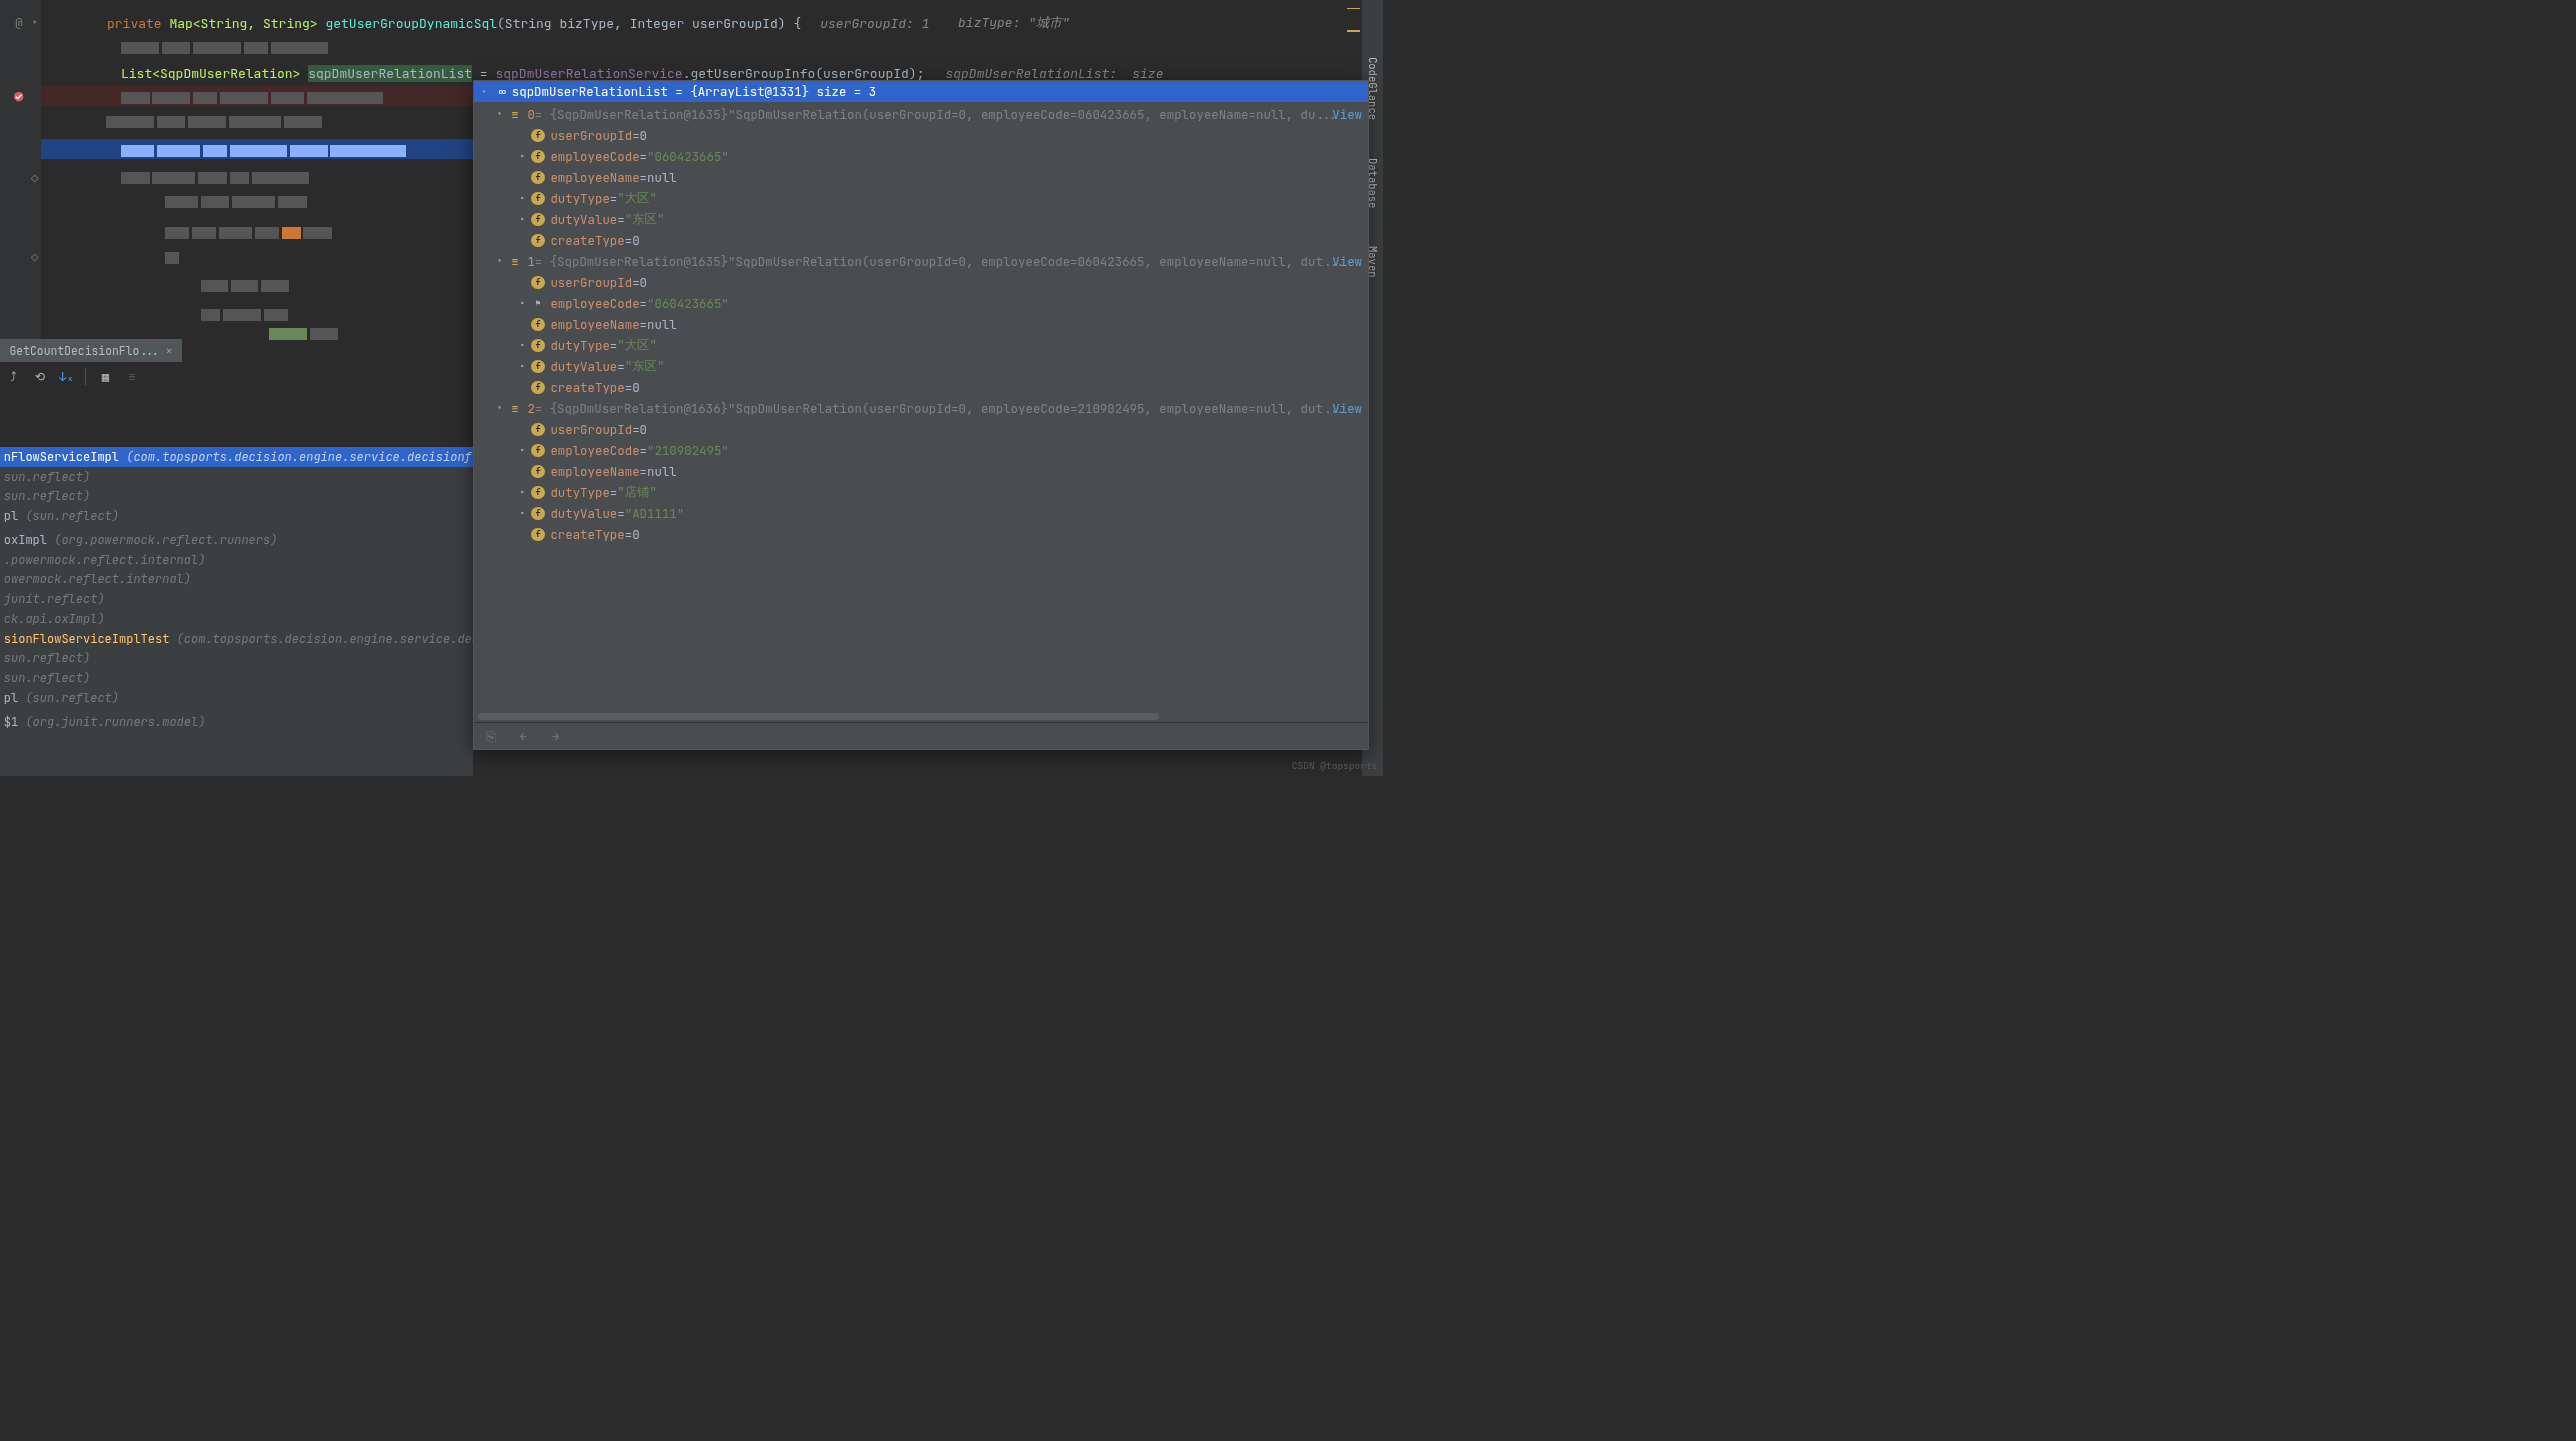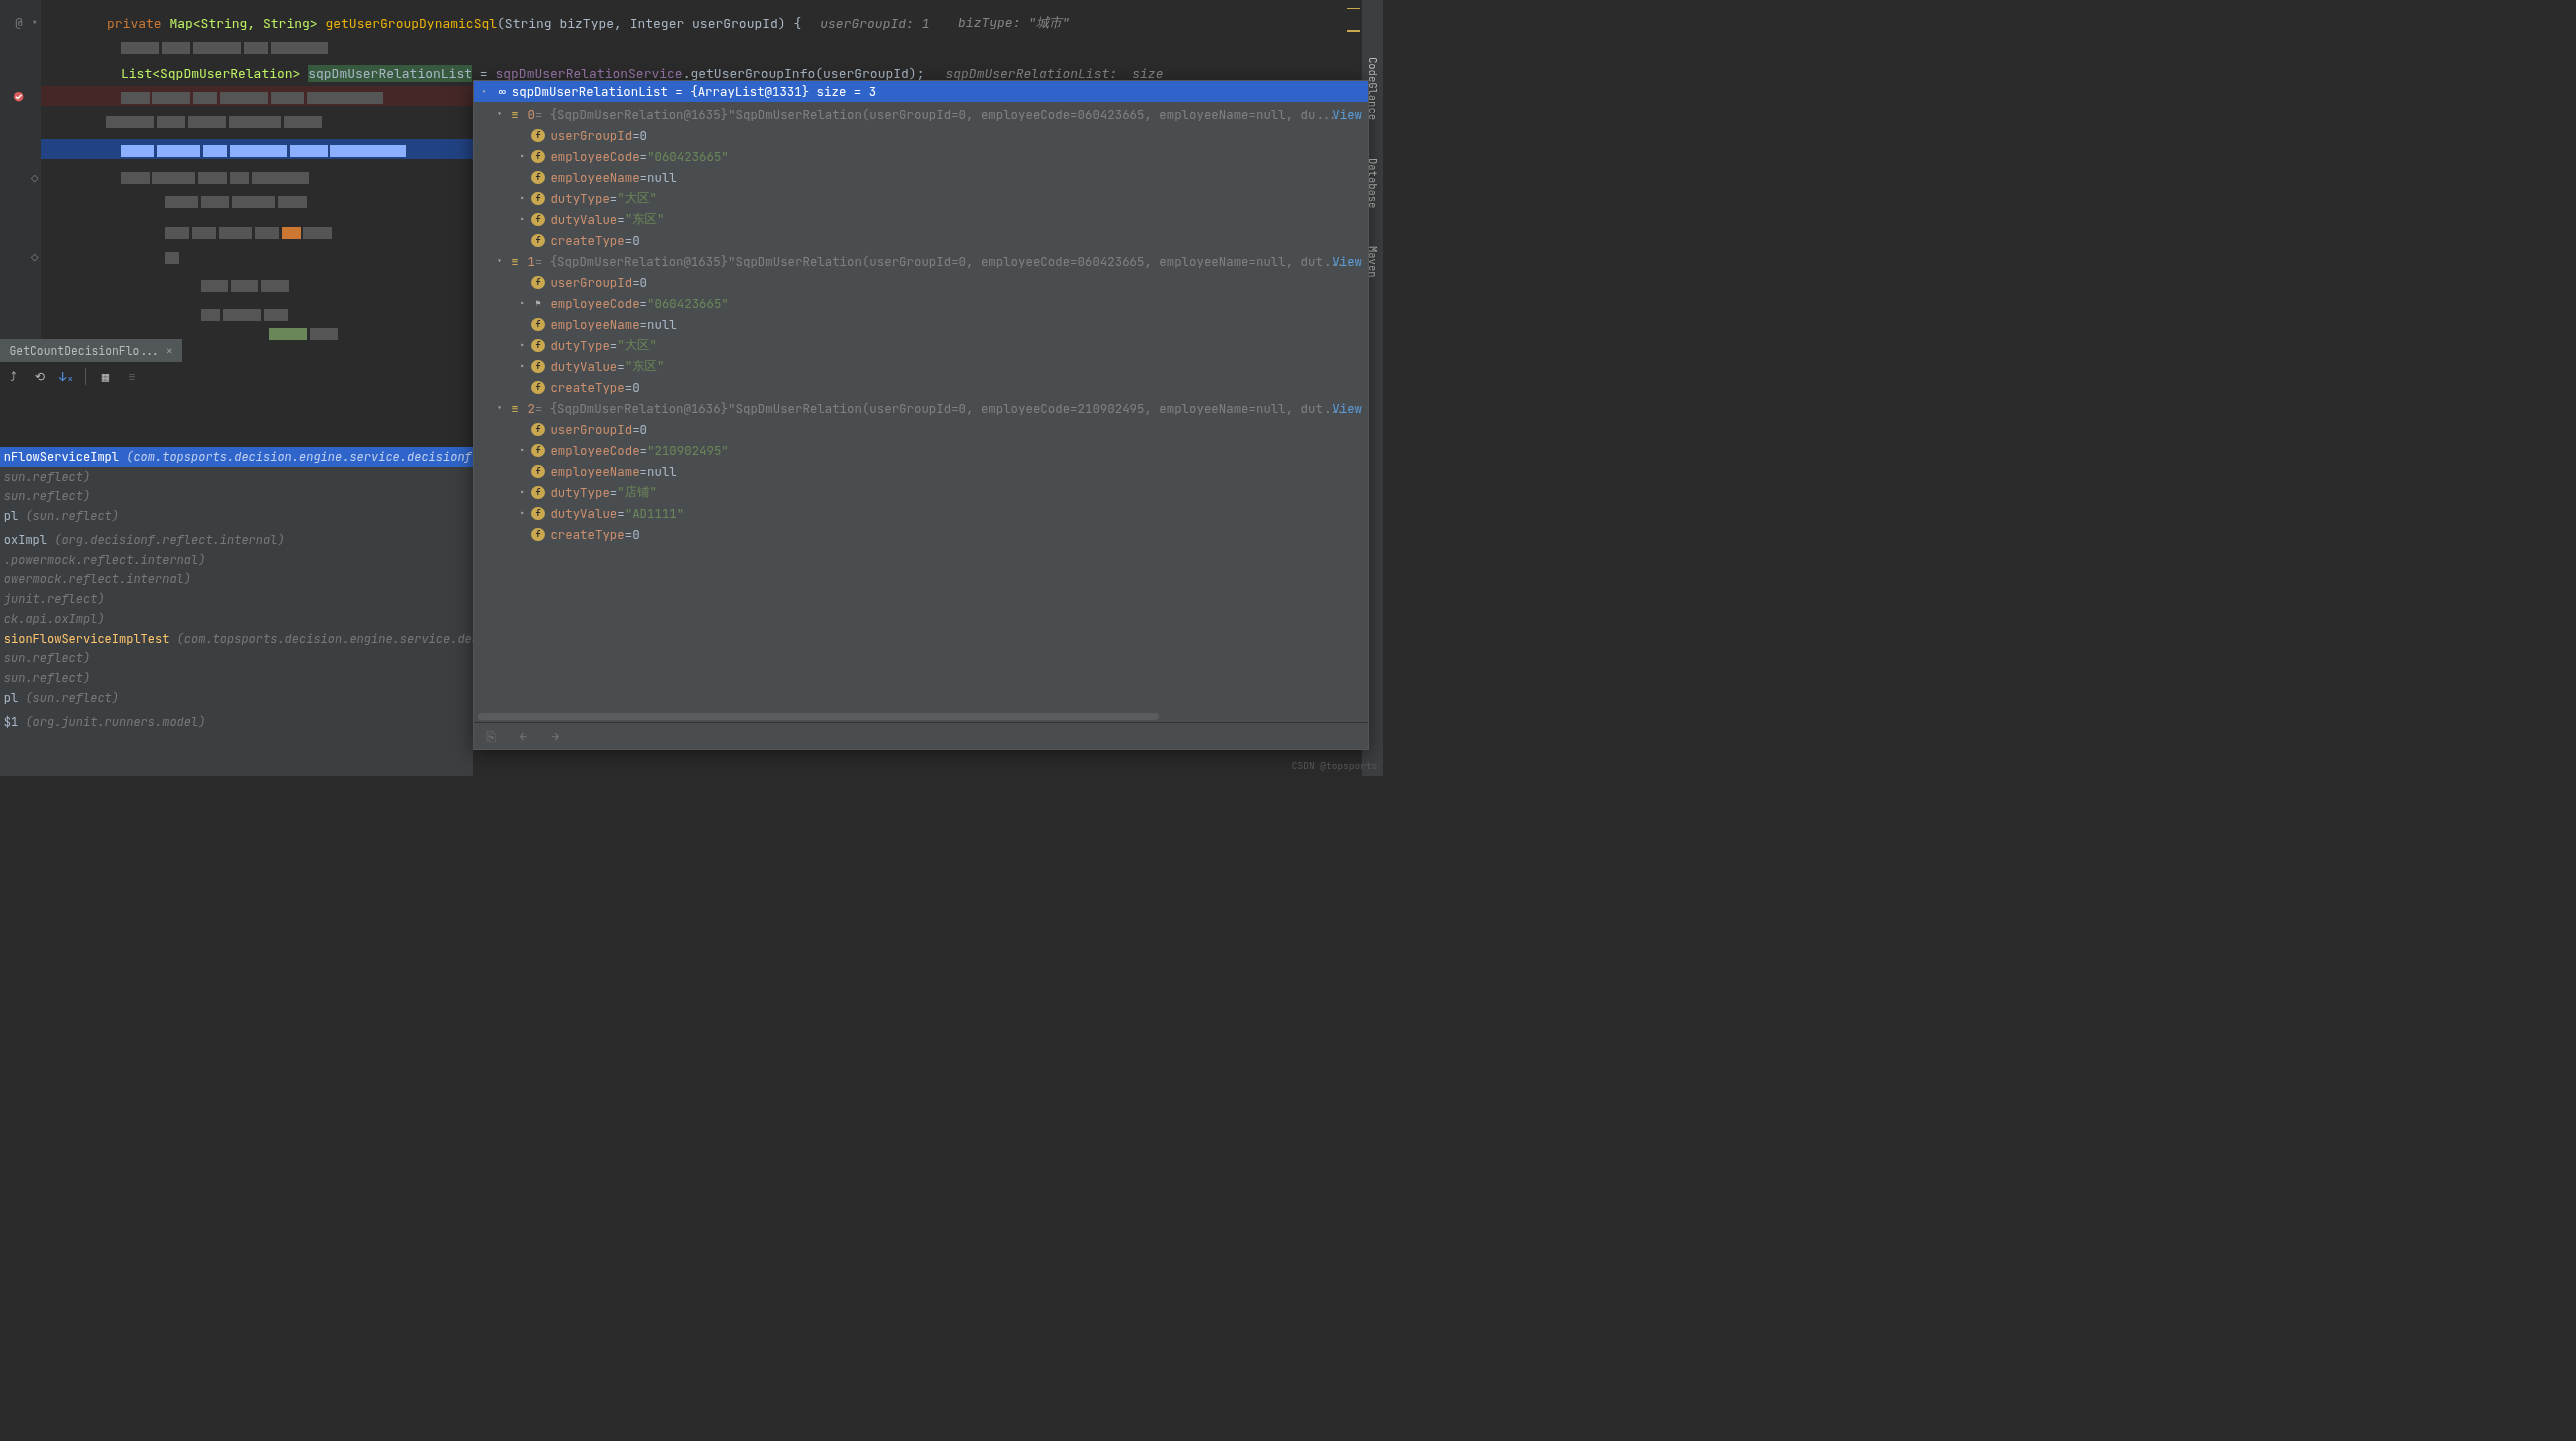--- a/index.html
+++ b/index.html
@@ -48,21 +48,21 @@
   left: 19px;
   height: 20px;
   display: flex;
   align-items: center;
   white-space: pre;
   font-size: 13px;
 }
 
 .kw { color: #cc7832; margin-left: 20px; }
 .type { color: #bef264; }
-.method { color: #eab308; }
+.method { color: #5eead4; }
 .param { color: #a9b7c6; }
 .hint { color: #858585; font-style: italic; }
 .var { color: #9876aa; }
 .call { color: #a9b7c6; }
 
 .highlighted-line {
   position: absolute;
   left: 0;
   right: 0;
   height: 20px;
@@ -415,21 +415,21 @@
   <div class="tool-icon">▦</div>
   <div class="tool-icon" style="opacity:0.4">≡</div>
 </div>
 
 <div class="frames-panel" id="frames-container">
     <div class="frame-row selected"><span style="color: rgb(255, 255, 255);">nFlowServiceImpl </span><span class="frame-pkg">(com.topsports.decision.engine.service.decisionflow.imp</span></div>
     <div class="frame-row"><span style="color: rgb(169, 183, 198);"> </span><span class="frame-pkg">sun.reflect)</span></div>
     <div class="frame-row"><span style="color: rgb(169, 183, 198);"> </span><span class="frame-pkg">sun.reflect)</span></div>
     <div class="frame-row"><span style="color: rgb(169, 183, 198);">pl </span><span class="frame-pkg">(sun.reflect)</span></div>
     <div class="frame-row"><span style="color: rgb(169, 183, 198);"> </span><span class="frame-pkg"></span></div>
-    <div class="frame-row"><span style="color: rgb(169, 183, 198);">oxImpl </span><span class="frame-pkg">(org.decisionf.reflect.internal)</span></div>
+    <div class="frame-row"><span style="color: rgb(169, 183, 198);">oxImpl </span><span class="frame-pkg">(org.powermock.reflect.runners)</span></div>
     <div class="frame-row"><span style="color: rgb(169, 183, 198);"> </span><span class="frame-pkg">.powermock.reflect.internal)</span></div>
     <div class="frame-row"><span style="color: rgb(169, 183, 198);"> </span><span class="frame-pkg">owermock.reflect.internal)</span></div>
     <div class="frame-row"><span style="color: rgb(169, 183, 198);"> </span><span class="frame-pkg">junit.reflect)</span></div>
     <div class="frame-row"><span style="color: rgb(169, 183, 198);"> </span><span class="frame-pkg">ck.api.oxImpl)</span></div>
     <div class="frame-row"><span style="color: rgb(255, 198, 109);">sionFlowServiceImplTest </span><span class="frame-pkg">(com.topsports.decision.engine.service.decisionf</span></div>
     <div class="frame-row"><span style="color: rgb(169, 183, 198);"> </span><span class="frame-pkg">sun.reflect)</span></div>
     <div class="frame-row"><span style="color: rgb(169, 183, 198);"> </span><span class="frame-pkg">sun.reflect)</span></div>
     <div class="frame-row"><span style="color: rgb(169, 183, 198);">pl </span><span class="frame-pkg">(sun.reflect)</span></div>
     <div class="frame-row"><span style="color: rgb(169, 183, 198);"> </span><span class="frame-pkg"></span></div>
     <div class="frame-row"><span style="color: rgb(169, 183, 198);">$1 </span><span class="frame-pkg">(org.junit.runners.model)</span></div>

